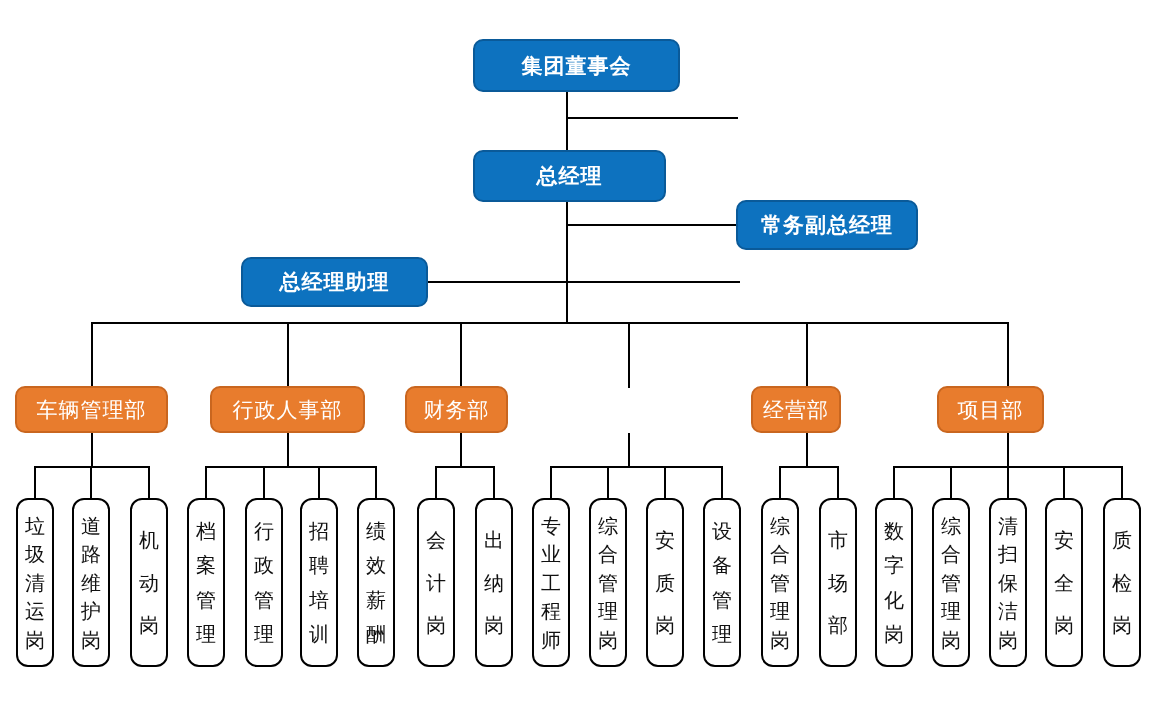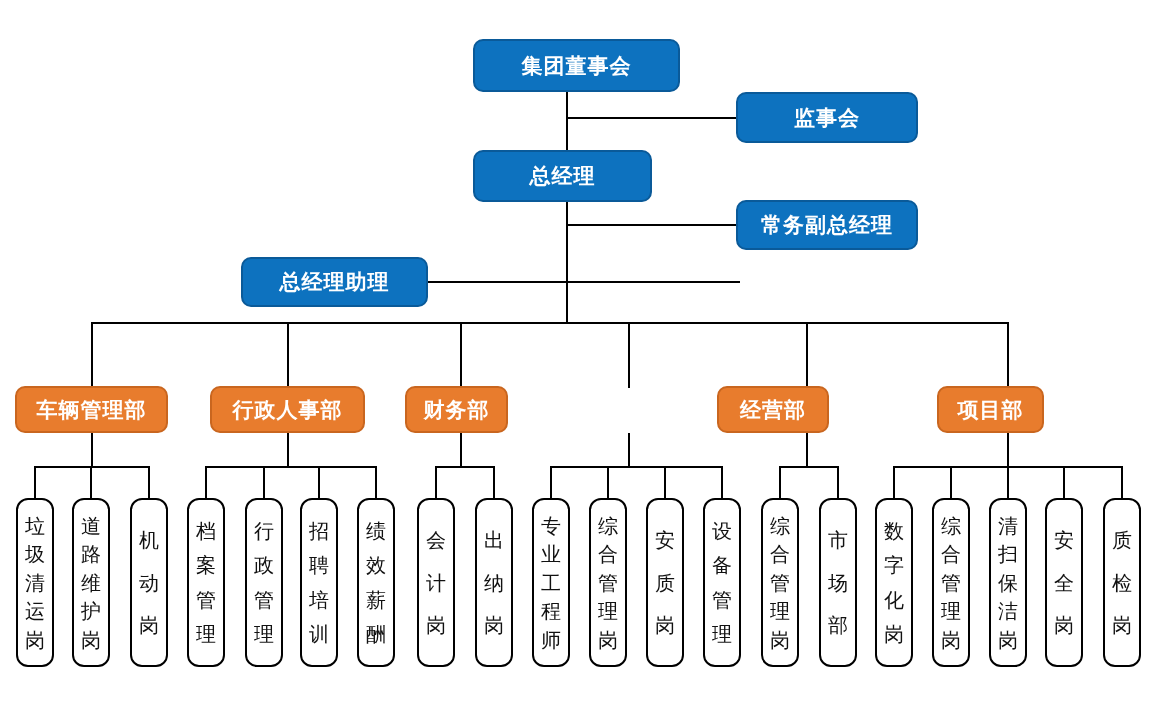--- a/index.html
+++ b/index.html
@@ -12,21 +12,21 @@
     position:absolute;display:flex;align-items:center;justify-content:center;
     box-sizing:border-box;text-align:center;z-index:2;
   }
   .blue{
     background:#0d72bf;border:2px solid #0a5a99;border-radius:10px;
     color:#ffffff;font-weight:bold;font-size:21px;letter-spacing:1px;
   }
   .dept{
     top:386px;height:47px;
     background:#e87c2d;border:2px solid #c9661f;border-radius:10px;
-    color:#ffffff;font-weight:bold;font-size:21px;letter-spacing:1px;
+    color:#ffffff;font-weight:normal;font-size:21px;letter-spacing:1px;
   }
   .pos{
     top:498px;width:38px;height:169px;
     background:#ffffff;border:2px solid #000000;border-radius:12px;
   }
   .lbl{pointer-events:none;}
   .vtext{
     display:flex;flex-direction:column;justify-content:space-evenly;align-items:center;
     width:100%;height:100%;padding:7px 0;box-sizing:border-box;
     font-size:20px;color:#111111;line-height:1;letter-spacing:0;
@@ -80,43 +80,40 @@
       <div class="line" style="left: 893px; top: 466px; width: 2px; height: 34px; background: rgb(0, 0, 0);"></div>
       <div class="line" style="left: 950px; top: 466px; width: 2px; height: 34px; background: rgb(0, 0, 0);"></div>
       <div class="line" style="left: 1007px; top: 466px; width: 2px; height: 34px; background: rgb(0, 0, 0);"></div>
       <div class="line" style="left: 1063px; top: 466px; width: 2px; height: 34px; background: rgb(0, 0, 0);"></div>
       <div class="line" style="left: 1121px; top: 466px; width: 2px; height: 34px; background: rgb(0, 0, 0);"></div>
     </div>
 
   <div class="box blue" style="left:473px;top:39px;width:207px;height:53px">
     <span class="lbl">集团董事会</span>
   </div>
-  <div class="box blue" style="left:736px;top:92px;width:182px;height:51px">
-    <span class="lbl">监事会</span>
-  </div>
-  <div class="box blue" style="left:473px;top:150px;width:179px;height:52px">
+  <div class="box blue" style="left:473px;top:150px;width:193px;height:52px">
     <span class="lbl">总经理</span>
   </div>
   <div class="box blue" style="left:736px;top:200px;width:182px;height:50px">
     <span class="lbl">常务副总经理</span>
   </div>
   <div class="box blue" style="left:241px;top:257px;width:187px;height:50px">
     <span class="lbl">总经理助理</span>
   </div>
 
   <div class="box dept" style="left:15px;width:153px">
     <span class="lbl">车辆管理部</span>
   </div>
   <div class="box dept" style="left:210px;width:155px">
     <span class="lbl">行政人事部</span>
   </div>
   <div class="box dept" style="left:405px;width:103px">
     <span class="lbl">财务部</span>
   </div>
-  <div class="box dept" style="left:717px;width:112px">
+  <div class="box dept" style="left:751px;width:90px">
     <span class="lbl">经营部</span>
   </div>
   <div class="box dept" style="left:937px;width:107px">
     <span class="lbl">项目部</span>
   </div>
 
   <div class="box pos" style="left:16px">
     <span class="vtext">
         <span>垃</span>
         <span>圾</span>

